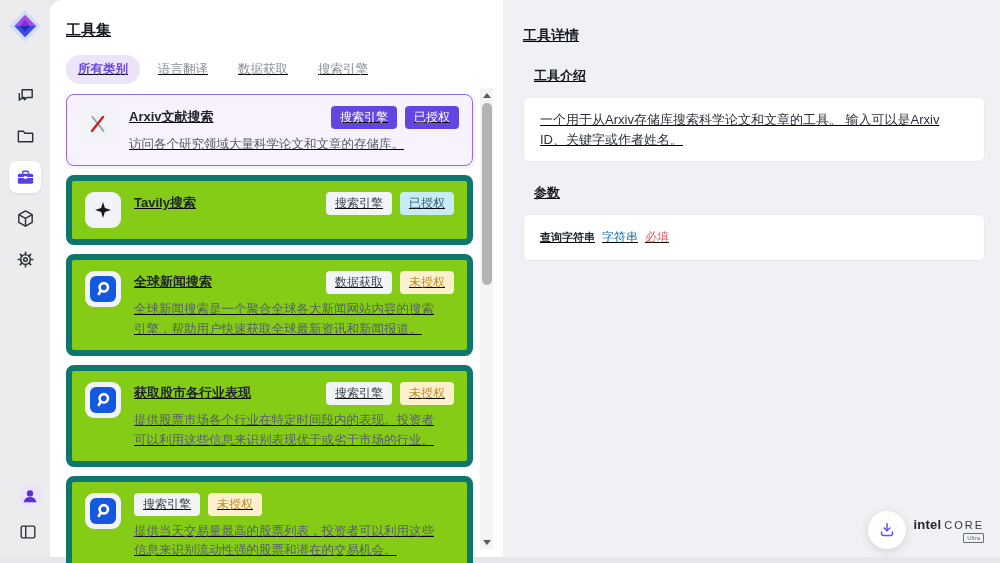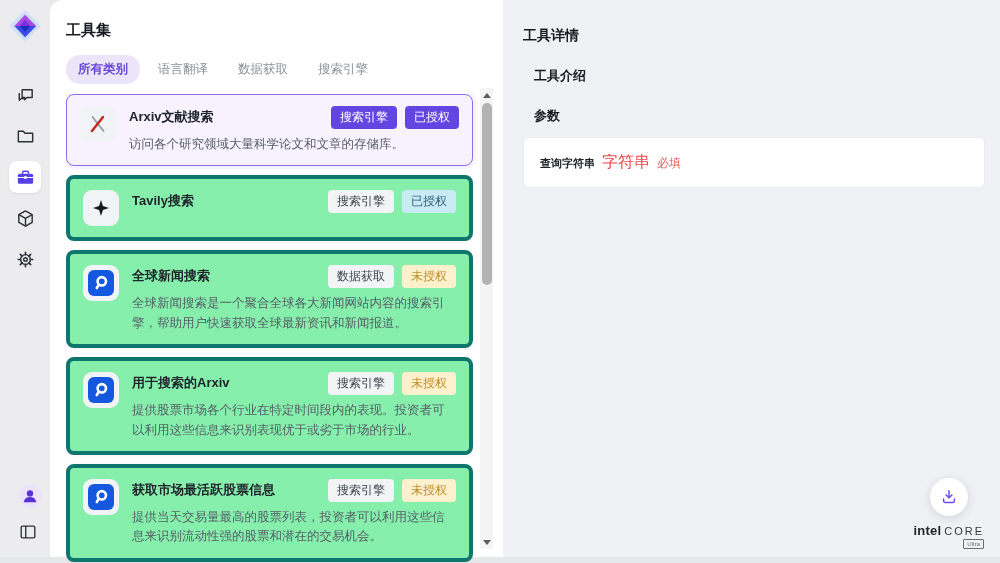--- a/index.html
+++ b/index.html
@@ -21,42 +21,42 @@
   .logo { width:34px; height:34px; }
   .rail-icons { margin-top:36px; display:flex; flex-direction:column; gap:9px; align-items:center; }
   .rail-item {
     width:32px; height:32px; border-radius:8px;
     display:grid; place-items:center; cursor:pointer; border:none; background:transparent;
   }
   .rail-item.active { background:#ffffff; box-shadow:0 1px 3px rgba(0,0,0,.08); }
   .rail-bottom { position:absolute; bottom:12px; display:flex; flex-direction:column; gap:10px; align-items:center; }
 
   
-  .content { flex:1; display:flex; min-width:0; }
+  .content { flex:1; display:flex; min-width:0;text-decoration:underline; }
 
   .list-panel {
     width:453px; flex:none; background:#ffffff;
     border-radius:12px 0 0 0; position:relative;
     padding:0 0 0 16px;
   }
   .panel-title { font-size:15px; font-weight:700; color:#171b21; margin:21px 0 0; }
   .tabs { display:flex; gap:6px; margin-top:15px; }
   .tab {
     border:none; background:transparent; color:#898f98; font-size:12.5px;
     padding:6px 12px; border-radius:14px; cursor:pointer; white-space:nowrap;
     font-family:inherit;
   }
   .tab.active { background:#ece5fa; color:#6a48d7; font-weight:700; }
 
   .tool-list {
     margin-top:10px; padding-right:30px; height:560px; overflow:hidden;
     display:flex; flex-direction:column; gap:9px;
   }
   .card {
-    background:#86efac; border:4px solid #0f766e; border-radius:8px;
+    background:#84cc16; border:6px solid #0f766e; border-radius:8px;
     box-shadow:0 1px 4px rgba(20,24,40,.05);
     padding:11px 13px; display:flex; gap:13px; cursor:pointer; flex:none;
   }
   .card.selected {
     border:1.5px solid #8f6be8; background:#f7f2fe;
     box-shadow:0 0 0 3px rgba(120,80,230,.07);
   }
   .tool-icon {
     width:36px; height:36px; border-radius:9px; background:#f2f3f6;
     display:grid; place-items:center; flex:none;
@@ -90,25 +90,25 @@
   .detail-panel { flex:1; background:#f0f1f4; position:relative; padding:0 15px 0 20px; min-width:0; }
   .dp-title  { font-size:14px; font-weight:700; color:#171b21; margin:27px 0 0; }
   .section-h { font-size:13px; font-weight:700; color:#171b21; margin:22px 11px 0; }
   .intro-card {
     margin-top:12px; background:#fff; border:1px solid #ebecef; border-radius:6px;
     padding:12px 16px; font-size:13px; color:#2c323b; line-height:1.5;
   }
   .param-card { margin-top:12px; background:#fff; border:1px solid #ebecef; border-radius:6px; padding:14px 16px; }
   .param-head { display:flex; align-items:baseline; gap:7px; }
   .param-name { font-weight:700; font-size:11px; color:#20252c; }
-  .param-type { font-size:16px; color:#ef4444; }
+  .param-type { font-size:12px; color:#0369a1; }
   .param-req  { font-size:12px; color:#e05c5c; }
   .param-desc { font-size:13px; color:#3c434d; margin-top:9px; }
 
-  .float { position:absolute; right:16px; bottom:8px; display:flex; flex-direction:column; align-items:center; gap:7px; }
+  .float { position:absolute; right:16px; bottom:8px; display:flex; flex-direction:row; align-items:center; gap:7px; }
   .download-btn {
     width:38px; height:38px; border-radius:50%; background:#fff; border:none;
     box-shadow:0 2px 10px rgba(30,34,60,.14); display:grid; place-items:center; cursor:pointer;
   }
   .intel-block { display:flex; flex-direction:column; align-items:flex-end; }
   .intel-row { display:flex; align-items:baseline; gap:3px; }
   .intel-word { font-size:13px; font-weight:700; color:#22262b; letter-spacing:.2px; }
   .core-word  { font-size:11px; color:#33383e; letter-spacing:2px; }
   .ultra-badge { font-size:6px; border:1px solid #6a6f76; color:#6a6f76; padding:0 3px; border-radius:1px; margin-top:1px; line-height:8px; }
 </style>
@@ -249,41 +249,40 @@
     <div class="tool-icon">
               <span class="q-tile">
                 <svg viewBox="0 0 22 22" width="22" height="22" fill="none" stroke="#fff" stroke-width="2.6" stroke-linecap="round">
                   <circle cx="11.8" cy="9.3" r="4.2"></circle>
                   <path d="M8.6 12.8L6.8 16"></path>
                 </svg>
               </span>
             </div>
     <div class="card-body">
       <div class="card-head">
-        <h4 class="tool-title">用于搜索的Arxiv</h4>
+        <h4 class="tool-title">获取股市各行业表现</h4>
         <div class="badges">
           <span class="badge gray">搜索引擎</span>
           <span class="badge yellow">未授权</span>
         </div>
       </div>
       <p class="tool-desc">提供股票市场各个行业在特定时间段内的表现。投资者可以利用这些信息来识别表现优于或劣于市场的行业。</p>
     </div>
   </article>
           <article class="card">
     <div class="tool-icon">
               <span class="q-tile">
                 <svg viewBox="0 0 22 22" width="22" height="22" fill="none" stroke="#fff" stroke-width="2.6" stroke-linecap="round">
                   <circle cx="11.8" cy="9.3" r="4.2"></circle>
                   <path d="M8.6 12.8L6.8 16"></path>
                 </svg>
               </span>
             </div>
     <div class="card-body">
       <div class="card-head">
-        <h4 class="tool-title">获取市场最活跃股票信息</h4>
         <div class="badges">
           <span class="badge gray">搜索引擎</span>
           <span class="badge yellow">未授权</span>
         </div>
       </div>
       <p class="tool-desc">提供当天交易量最高的股票列表，投资者可以利用这些信息来识别流动性强的股票和潜在的交易机会。</p>
     </div>
   </article>
         </div>
 
@@ -295,20 +294,23 @@
         <div class="sb-arrow sb-down">
             <span></span>
           </div>
       </div>
     </section>
 
     <section class="detail-panel">
       <h2 class="dp-title">工具详情</h2>
 
       <h3 class="section-h">工具介绍</h3>
+      <div class="intro-card">
+        <span>一个用于从Arxiv存储库搜索科学论文和文章的工具。 输入可以是Arxiv ID、关键字或作者姓名。</span>
+      </div>
 
       <h3 class="section-h">参数</h3>
       <div class="param-card">
         <div class="param-head">
           <span class="param-name">查询字符串</span>
           <span class="param-type">字符串</span>
           <span class="param-req">必填</span>
         </div>
       </div>
 

